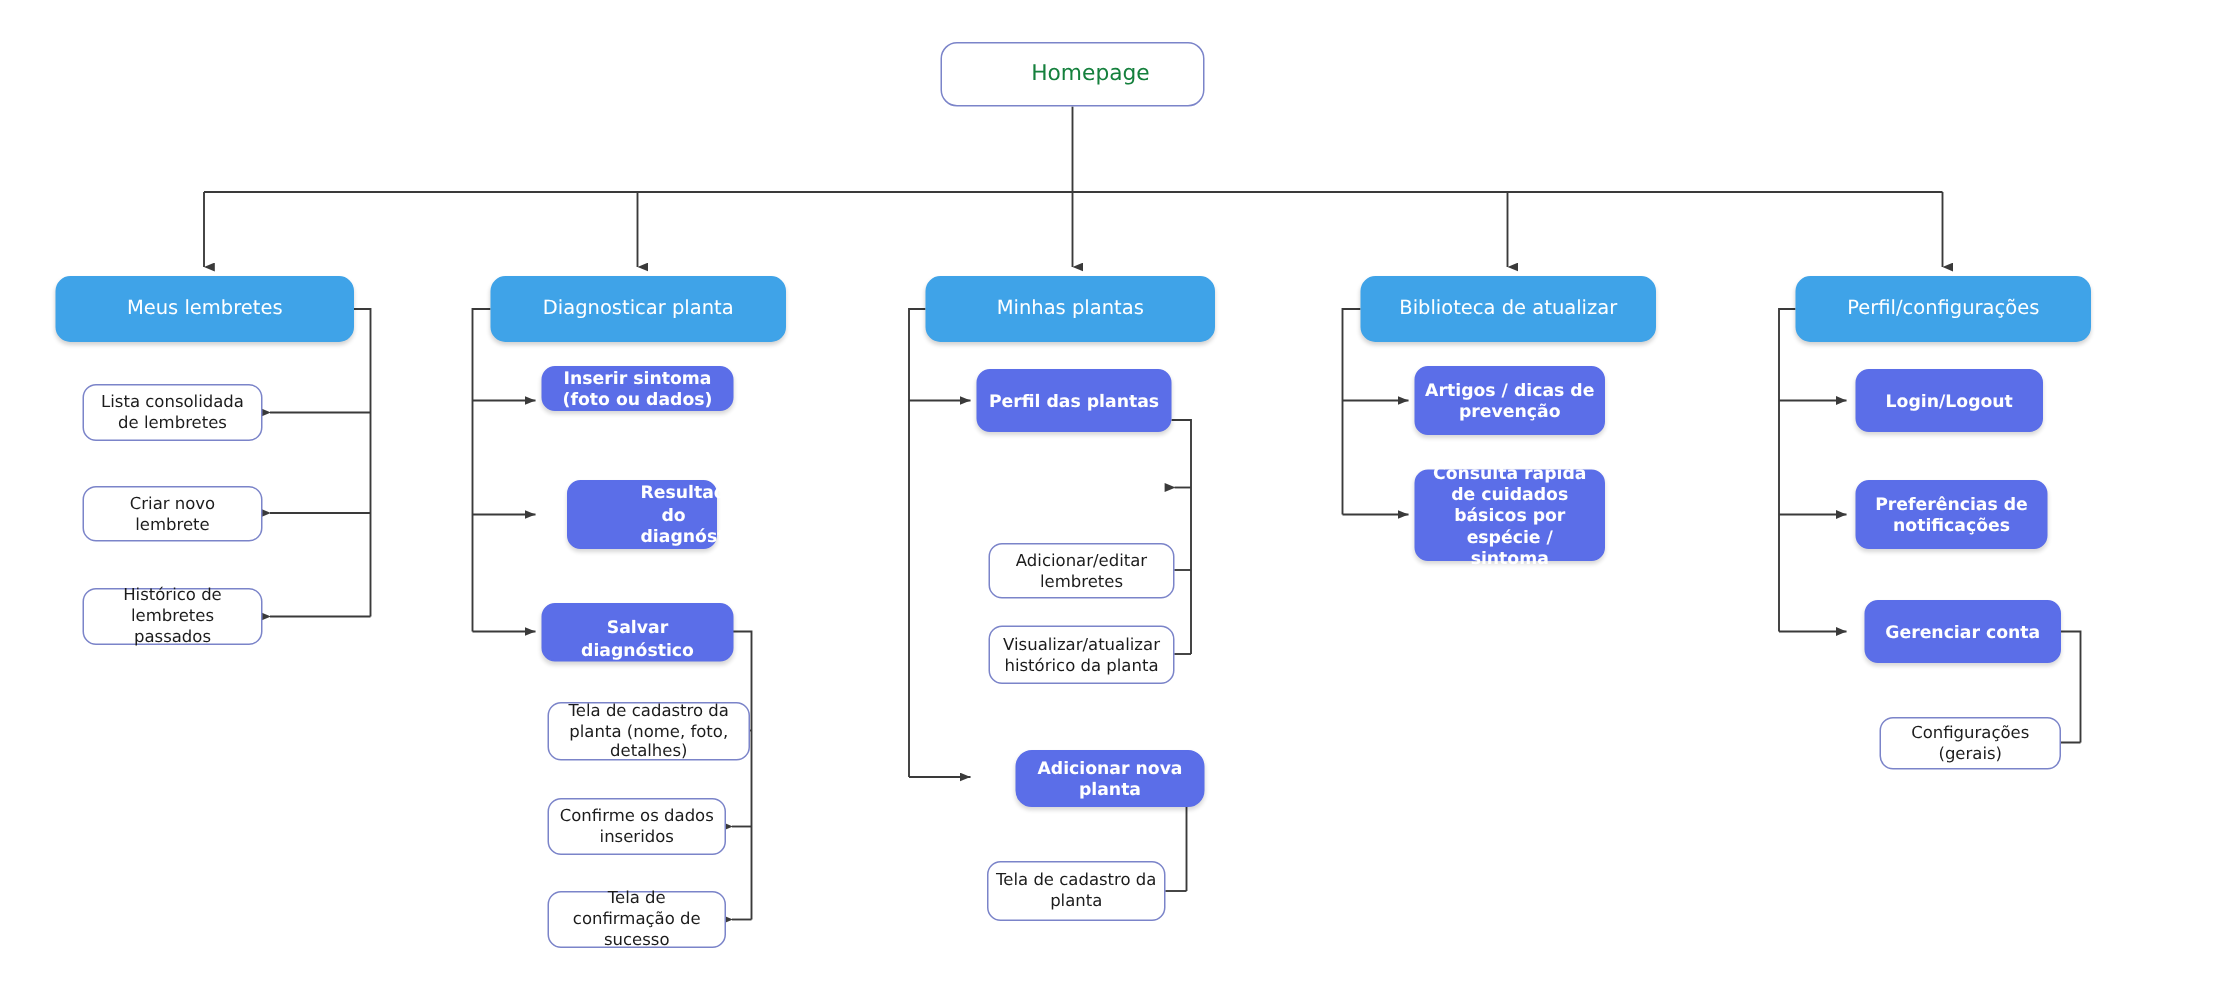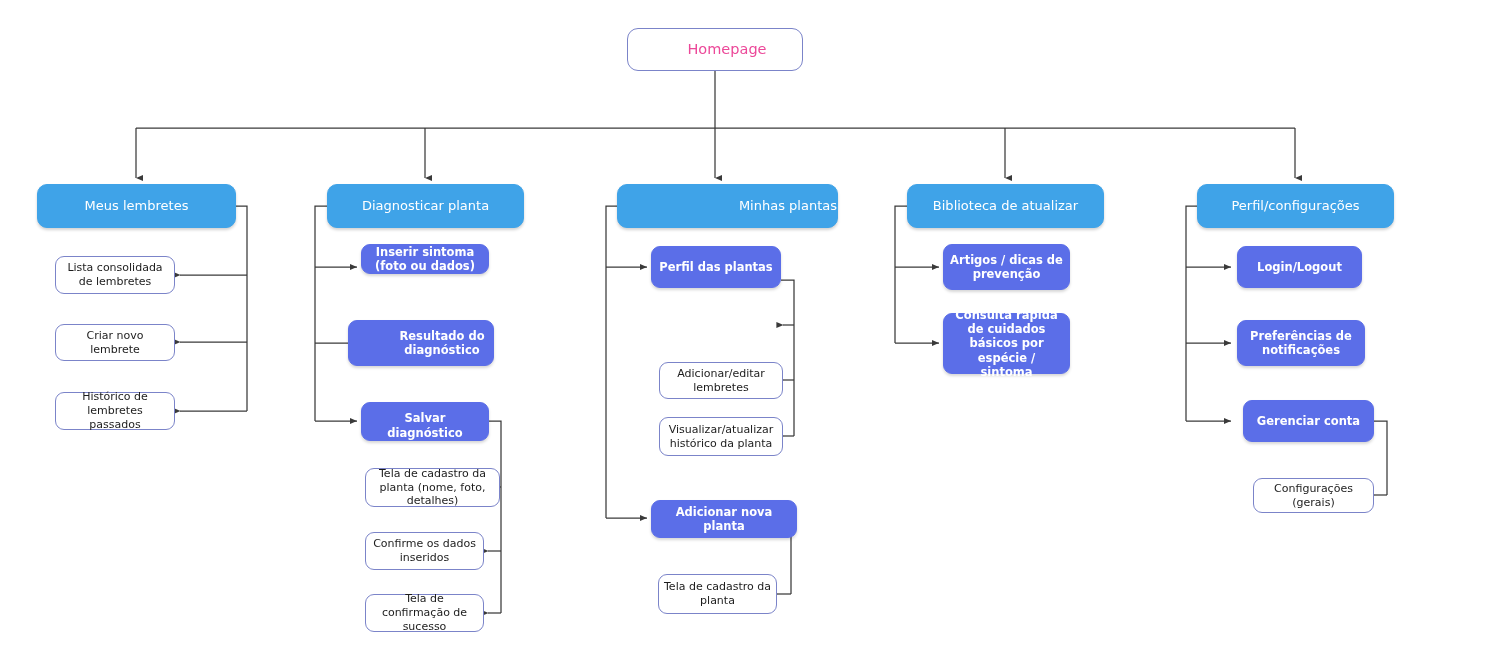--- a/index.html
+++ b/index.html
@@ -15,21 +15,21 @@
     box-sizing:border-box;
     display:flex;align-items:center;justify-content:center;
     text-align:center;
     line-height:1.25;
     border-radius:9px;
   }
   
   .node.root{
     background:#ffffff;
     border:1.4px solid #7b84c9;
-    color:#ec4899;
+    color:#15803d;
     font-size:14.5px;
     font-weight:400;
     border-radius:11px;
     padding-left:24px;
   }
   
   .node.l1{
     background:#3fa3e8;
     border:1px solid #3fa3e8;
     color:#ffffff;
@@ -148,49 +148,49 @@
   <div class="node l3" style="left:55px;top:392px;width:120px;height:38px;">
     <span>Histórico de lembretes passados</span>
   </div>
 
   <div class="node l1" style="left:327px;top:184px;width:197px;height:44px;">
     <span>Diagnosticar planta</span>
   </div>
   <div class="node l2" style="left:361px;top:244px;width:128px;height:30px;">
     <span>Inserir sintoma (foto ou dados)</span>
   </div>
-  <div class="node l2" style="left:348px;top:320px;width:146px;height:46px;padding-left:48px;">
+  <div class="node l2" style="left:378px;top:320px;width:100px;height:46px;padding-left:48px;">
     <span>Resultado do diagnóstico</span>
   </div>
   <div class="node l2" style="left:361px;top:402px;width:128px;height:39px;align-items:flex-end;">
     <span>Salvar diagnóstico</span>
   </div>
   <div class="node l3" style="left:365px;top:468px;width:135px;height:39px;">
     <span>Tela de cadastro da planta (nome, foto, detalhes)</span>
   </div>
   <div class="node l3" style="left:365px;top:532px;width:119px;height:38px;">
     <span>Confirme os dados inseridos</span>
   </div>
   <div class="node l3" style="left:365px;top:594px;width:119px;height:38px;">
     <span>Tela de confirmação de sucesso</span>
   </div>
 
-  <div class="node l1" style="left:617px;top:184px;width:221px;height:44px;text-align:right;">
+  <div class="node l1" style="left:617px;top:184px;width:193px;height:44px;">
     <span>Minhas plantas</span>
   </div>
   <div class="node l2" style="left:651px;top:246px;width:130px;height:42px;">
     <span>Perfil das plantas</span>
   </div>
   <div class="node l3" style="left:659px;top:362px;width:124px;height:37px;">
     <span>Adicionar/editar lembretes</span>
   </div>
   <div class="node l3" style="left:659px;top:417px;width:124px;height:39px;">
     <span>Visualizar/atualizar histórico da planta</span>
   </div>
-  <div class="node l2" style="left:651px;top:500px;width:146px;height:38px;">
+  <div class="node l2" style="left:677px;top:500px;width:126px;height:38px;border-radius:11px;">
     <span>Adicionar nova planta</span>
   </div>
   <div class="node l3" style="left:658px;top:574px;width:119px;height:40px;">
     <span>Tela de cadastro da planta</span>
   </div>
 
   <div class="node l1" style="left:907px;top:184px;width:197px;height:44px;">
     <span>Biblioteca de atualizar</span>
   </div>
   <div class="node l2" style="left:943px;top:244px;width:127px;height:46px;">

